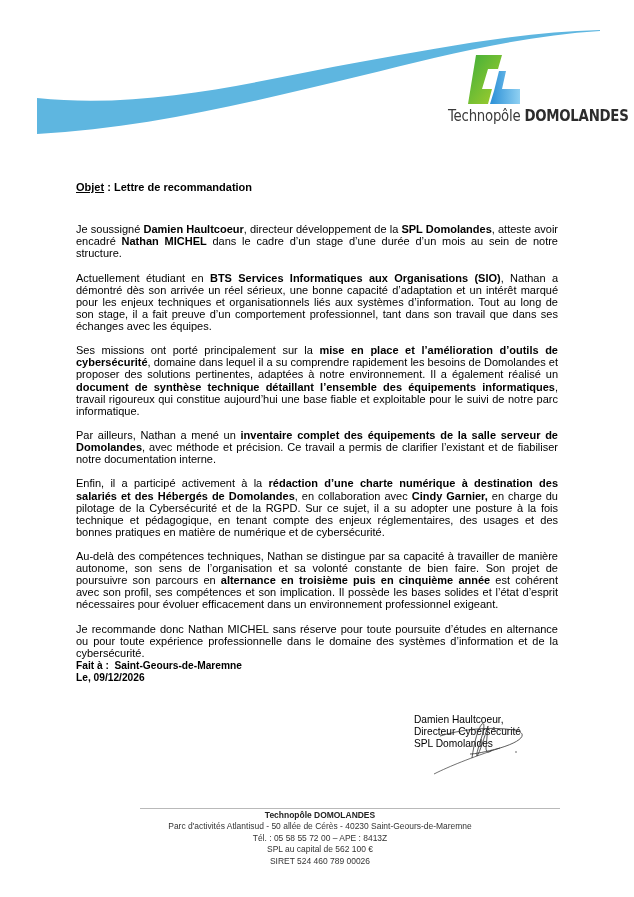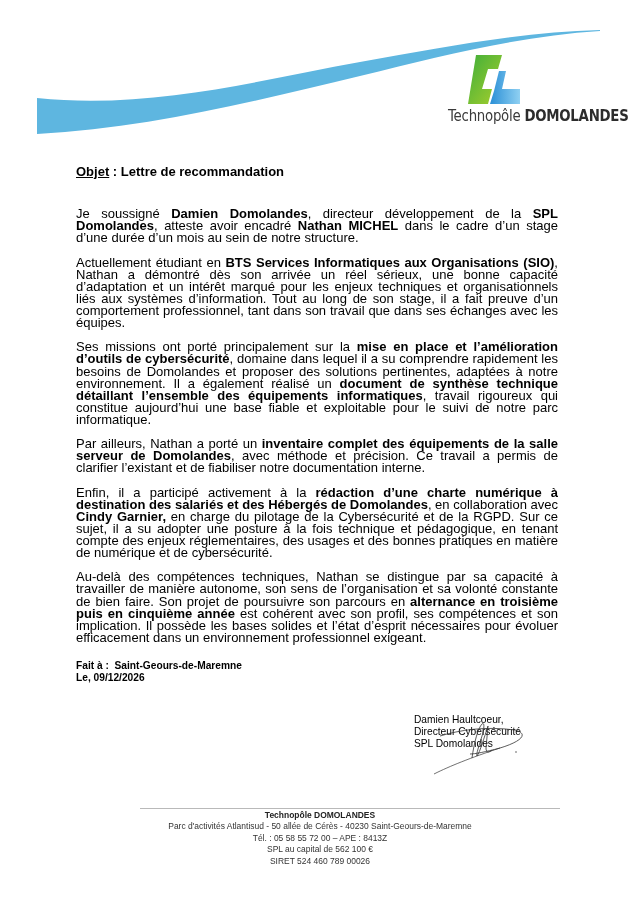--- a/index.html
+++ b/index.html
@@ -5,21 +5,21 @@
     html, body { margin: 0; padding: 0; background: #ffffff; }
     body { width: 634px; height: 897px; position: relative; overflow: hidden;
            font-family: "Liberation Sans", sans-serif; color: #000; }
     .swoosh { position: absolute; left: 0; top: 0; width: 634px; height: 150px; }
     .logo { position: absolute; left: 448px; top: 55px; width: 150px; height: 75px; }
     .logo-mark { position: absolute; left: 20px; top: 0; width: 60px; height: 50px; }
     .logo-text { position: absolute; left: 0; top: 52px; width: 150px; text-align: center;
                  font-size: 15.5px; color: #3a3a3a; white-space: nowrap; letter-spacing: -0.3px;
                  font-family: "DejaVu Sans", sans-serif; transform: scaleX(0.86); transform-origin: left center; }
     .logo-text b { font-weight: bold; color: #2c2c2c; }
-    .content { position: absolute; left: 76px; top: 166px; width: 482px; font-size: 13px; line-height: 12.1px; }
+    .content { position: absolute; left: 76px; top: 181px; width: 482px; font-size: 11px; line-height: 12.1px; }
     .subject { margin: 0 0 30px 0; font-weight: bold; }
     .subject u { text-decoration: underline; }
     p { margin: 0 0 12.2px 0; text-align: justify; }
     .sig-block { position: absolute; left: 76px; top: 660px; width: 482px; font-size: 10.2px; line-height: 12.1px; }
     .made-at { position: absolute; left: 0; top: 0; font-weight: bold; }
     .signer { position: absolute; left: 338px; top: 12px; margin-top: 42px; }
     .signature { position: absolute; left: 430px; top: 718px; width: 100px; height: 60px; }
     .footer-line { position: absolute; left: 140px; top: 808px; width: 420px; height: 1px; background: #b9b9b9; }
     .footer { position: absolute; left: 140px; top: 810px; width: 360px; text-align: center; font-size: 9px; line-height: 11.4px; color: #333;
               font-family: "Liberation Sans", sans-serif; }
@@ -50,26 +50,27 @@
   </svg>
   <div class="logo-text">
     <span>Technopôle</span>
     <b>DOMOLANDES</b>
   </div>
 </div>
 
 <div class="content">
   <div class="subject"><u>Objet</u><span> : </span><span>Lettre de recommandation</span></div>
   <div id="paragraphs">
-      <p><span>Je soussigné </span><b>Damien Domolandes</b><span>, directeur développement de la </span><b>SPL Domolandes</b><span>, atteste avoir encadré </span><b>Nathan MICHEL</b><span> dans le cadre d’un stage d’une durée d’un mois au sein de notre structure.</span></p>
+      <p><span>Je soussigné </span><b>Damien Haultcoeur</b><span>, directeur développement de la </span><b>SPL Domolandes</b><span>, atteste avoir encadré </span><b>Nathan MICHEL</b><span> dans le cadre d’un stage d’une durée d’un mois au sein de notre structure.</span></p>
       <p><span>Actuellement étudiant en </span><b>BTS Services Informatiques aux Organisations (SIO)</b><span>, Nathan a démontré dès son arrivée un réel sérieux, une bonne capacité d’adaptation et un intérêt marqué pour les enjeux techniques et organisationnels liés aux systèmes d’information. Tout au long de son stage, il a fait preuve d’un comportement professionnel, tant dans son travail que dans ses échanges avec les équipes.</span></p>
       <p><span>Ses missions ont porté principalement sur la </span><b>mise en place et l’amélioration d’outils de cybersécurité</b><span>, domaine dans lequel il a su comprendre rapidement les besoins de Domolandes et proposer des solutions pertinentes, adaptées à notre environnement. Il a également réalisé un </span><b>document de synthèse technique détaillant l’ensemble des équipements informatiques</b><span>, travail rigoureux qui constitue aujourd’hui une base fiable et exploitable pour le suivi de notre parc informatique.</span></p>
-      <p><span>Par ailleurs, Nathan a porté un </span><b>inventaire complet des équipements de la salle serveur de Domolandes</b><span>, avec méthode et précision. Ce travail a permis de clarifier l’existant et de fiabiliser notre documentation interne.</span></p>
+      <p><span>Par ailleurs, Nathan a mené un </span><b>inventaire complet des équipements de la salle serveur de Domolandes</b><span>, avec méthode et précision. Ce travail a permis de clarifier l’existant et de fiabiliser notre documentation interne.</span></p>
       <p><span>Enfin, il a participé activement à la </span><b>rédaction d’une charte numérique à destination des salariés et des Hébergés de Domolandes</b><span>, en collaboration avec </span><b>Cindy Garnier,</b><span> en charge du pilotage de la Cybersécurité et de la RGPD. Sur ce sujet, il a su adopter une posture à la fois technique et pédagogique, en tenant compte des enjeux réglementaires, des usages et des bonnes pratiques en matière de numérique et de cybersécurité.</span></p>
       <p><span>Au-delà des compétences techniques, Nathan se distingue par sa capacité à travailler de manière autonome, son sens de l’organisation et sa volonté constante de bien faire. Son projet de poursuivre son parcours en </span><b>alternance en troisième puis en cinquième année</b><span> est cohérent avec son profil, ses compétences et son implication. Il possède les bases solides et l’état d’esprit nécessaires pour évoluer efficacement dans un environnement professionnel exigeant.</span></p>
+      <p><span>Je recommande donc Nathan MICHEL sans réserve pour toute poursuite d’études en alternance ou pour toute expérience professionnelle dans le domaine des systèmes d’information et de la cybersécurité.</span></p>
     </div>
 </div>
 
 <div class="sig-block">
   <div class="made-at">
     <div><span>Fait à :</span>&nbsp; <span>Saint-Geours-de-Maremne</span></div>
     <div><span>Le,</span> <span>09/12/2026</span></div>
   </div>
   <div class="signer">
     <div>Damien Haultcoeur,</div>

